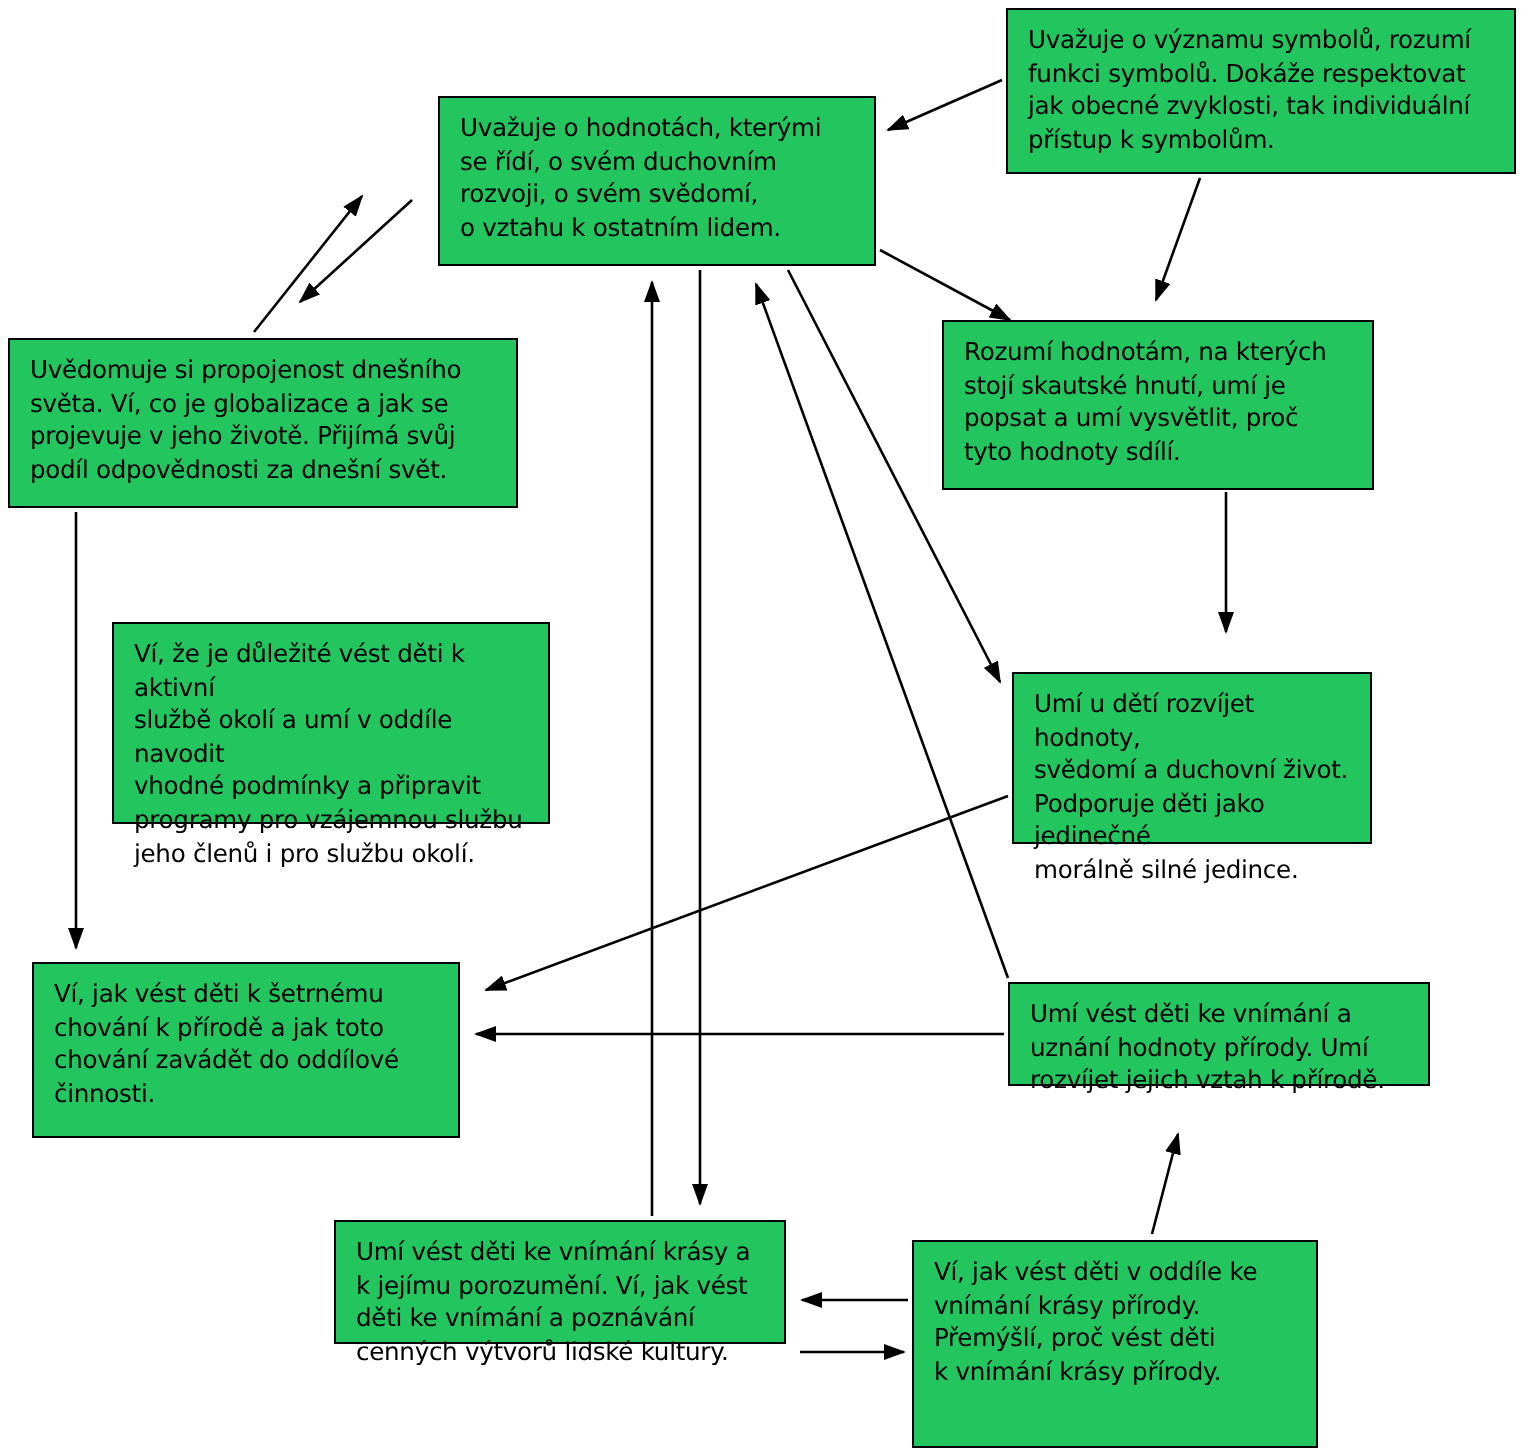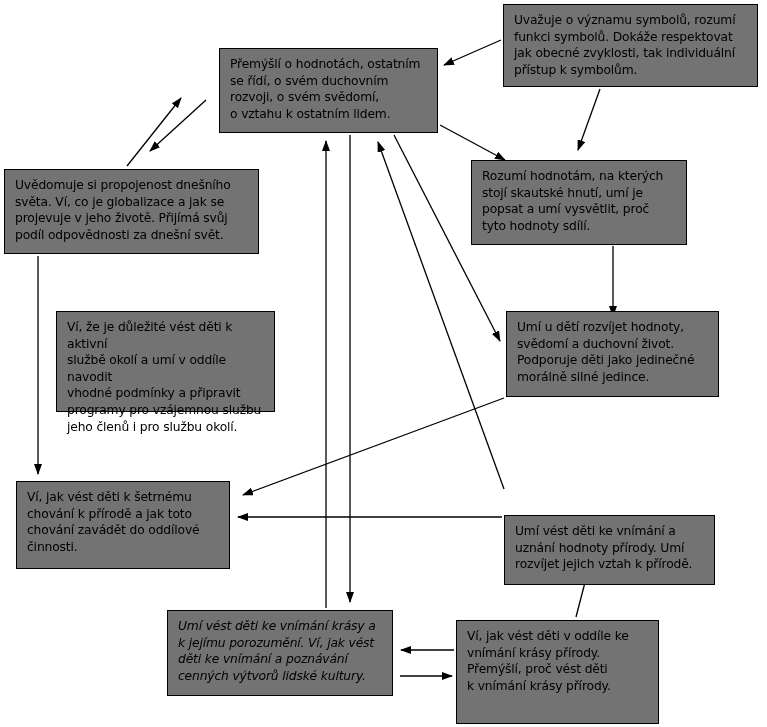--- a/index.html
+++ b/index.html
@@ -26,21 +26,21 @@
     left: 0;
     top: 0;
     width: 767px;
     height: 727px;
     pointer-events: none;
   }
   .node {
     position: absolute;
     box-sizing: border-box;
     border: 1px solid #000000;
-    background: #737373;
+    background: #22c55e;
     color: #000000;
     font-family: "DejaVu Sans", sans-serif;
     font-size: 12.3px;
     line-height: 16.6px;
     padding: 7px 9px 7px 10px;
     white-space: pre-line;
     letter-spacing: -0.15px;
   }
 </style>
 </head>
@@ -89,56 +89,56 @@
       <path d="M400,676 L452,676" marker-end="url(#ah)"></path>
 
     </g>
   </svg>
 
   <div class="node" style="left:503px; top:4px; width:255px; height:83px;">Uvažuje o významu symbolů, rozumí
 funkci symbolů. Dokáže respektovat
 jak obecné zvyklosti, tak individuální
 přístup k symbolům.</div>
 
-  <div class="node" style="left:219px; top:48px; width:219px; height:85px;">Přemýšlí o hodnotách, ostatním
+  <div class="node" style="left:219px; top:48px; width:219px; height:85px;">Uvažuje o hodnotách, kterými
 se řídí, o svém duchovním
 rozvoji, o svém svědomí,
 o vztahu k ostatním lidem.</div>
 
   <div class="node" style="left:471px; top:160px; width:216px; height:85px;">Rozumí hodnotám, na kterých
 stojí skautské hnutí, umí je
 popsat a umí vysvětlit, proč
 tyto hodnoty sdílí.</div>
 
   <div class="node" style="left:4px; top:169px; width:255px; height:85px;">Uvědomuje si propojenost dnešního
 světa. Ví, co je globalizace a jak se
 projevuje v jeho životě. Přijímá svůj
 podíl odpovědnosti za dnešní svět.</div>
 
   <div class="node" style="left:56px; top:311px; width:219px; height:101px;">Ví, že je důležité vést děti k aktivní
 službě okolí a umí v oddíle navodit
 vhodné podmínky a připravit
 programy pro vzájemnou službu
 jeho členů i pro službu okolí.</div>
 
-  <div class="node" style="left:506px; top:311px; width:213px; height:86px;">Umí u dětí rozvíjet hodnoty,
+  <div class="node" style="left:506px; top:336px; width:180px; height:86px;">Umí u dětí rozvíjet hodnoty,
 svědomí a duchovní život.
 Podporuje děti jako jedinečné
 morálně silné jedince.</div>
 
   <div class="node" style="left:16px; top:481px; width:214px; height:88px;">Ví, jak vést děti k šetrnému
 chování k přírodě a jak toto
 chování zavádět do oddílové
 činnosti.</div>
 
-  <div class="node" style="left:504px; top:491px; width:211px; height:70px;margin-top:24px;">Umí vést děti ke vnímání a
+  <div class="node" style="left:504px; top:491px; width:211px; height:52px;">Umí vést děti ke vnímání a
 uznání hodnoty přírody. Umí
 rozvíjet jejich vztah k přírodě.</div>
 
-  <div class="node" style="left:167px; top:610px; width:226px; height:86px;font-style:italic;">Umí vést děti ke vnímání krásy a
+  <div class="node" style="left:167px; top:610px; width:226px; height:62px;">Umí vést děti ke vnímání krásy a
 k jejímu porozumění. Ví, jak vést
 děti ke vnímání a poznávání
 cenných výtvorů lidské kultury.</div>
 
   <div class="node" style="left:456px; top:620px; width:203px; height:104px;">Ví, jak vést děti v oddíle ke
 vnímání krásy přírody.
 Přemýšlí, proč vést děti
 k vnímání krásy přírody.</div>
 
 </div>

